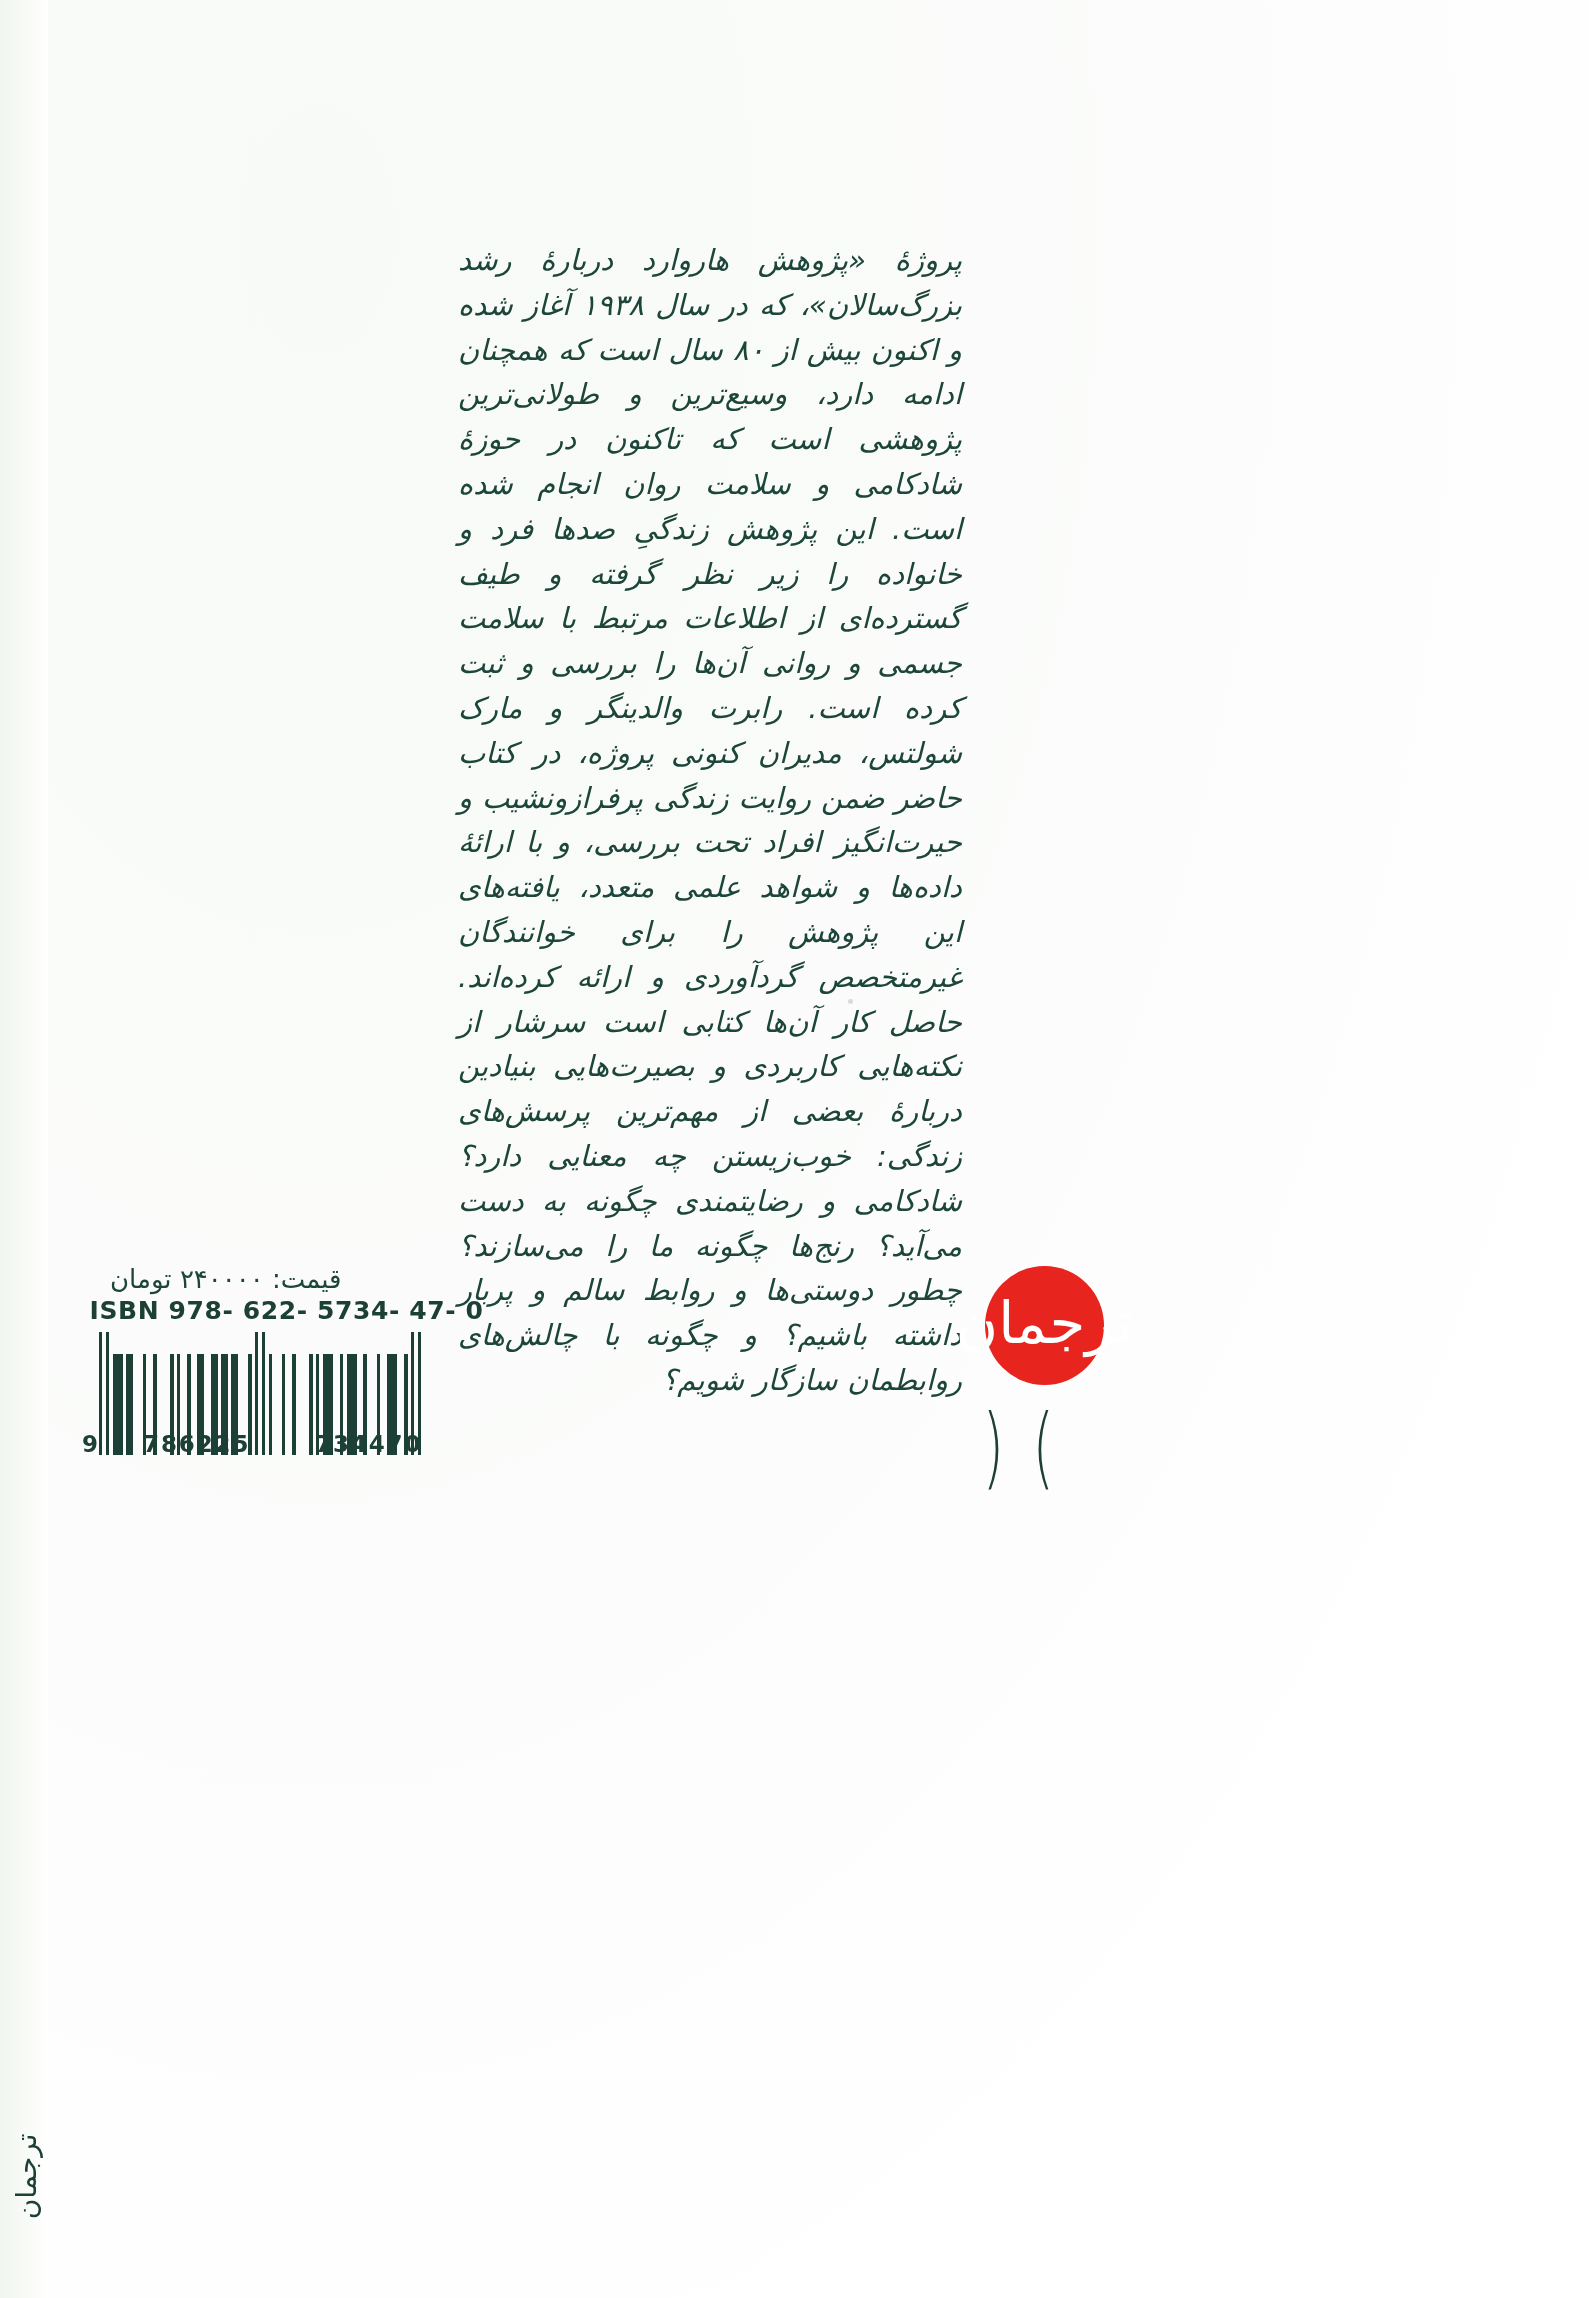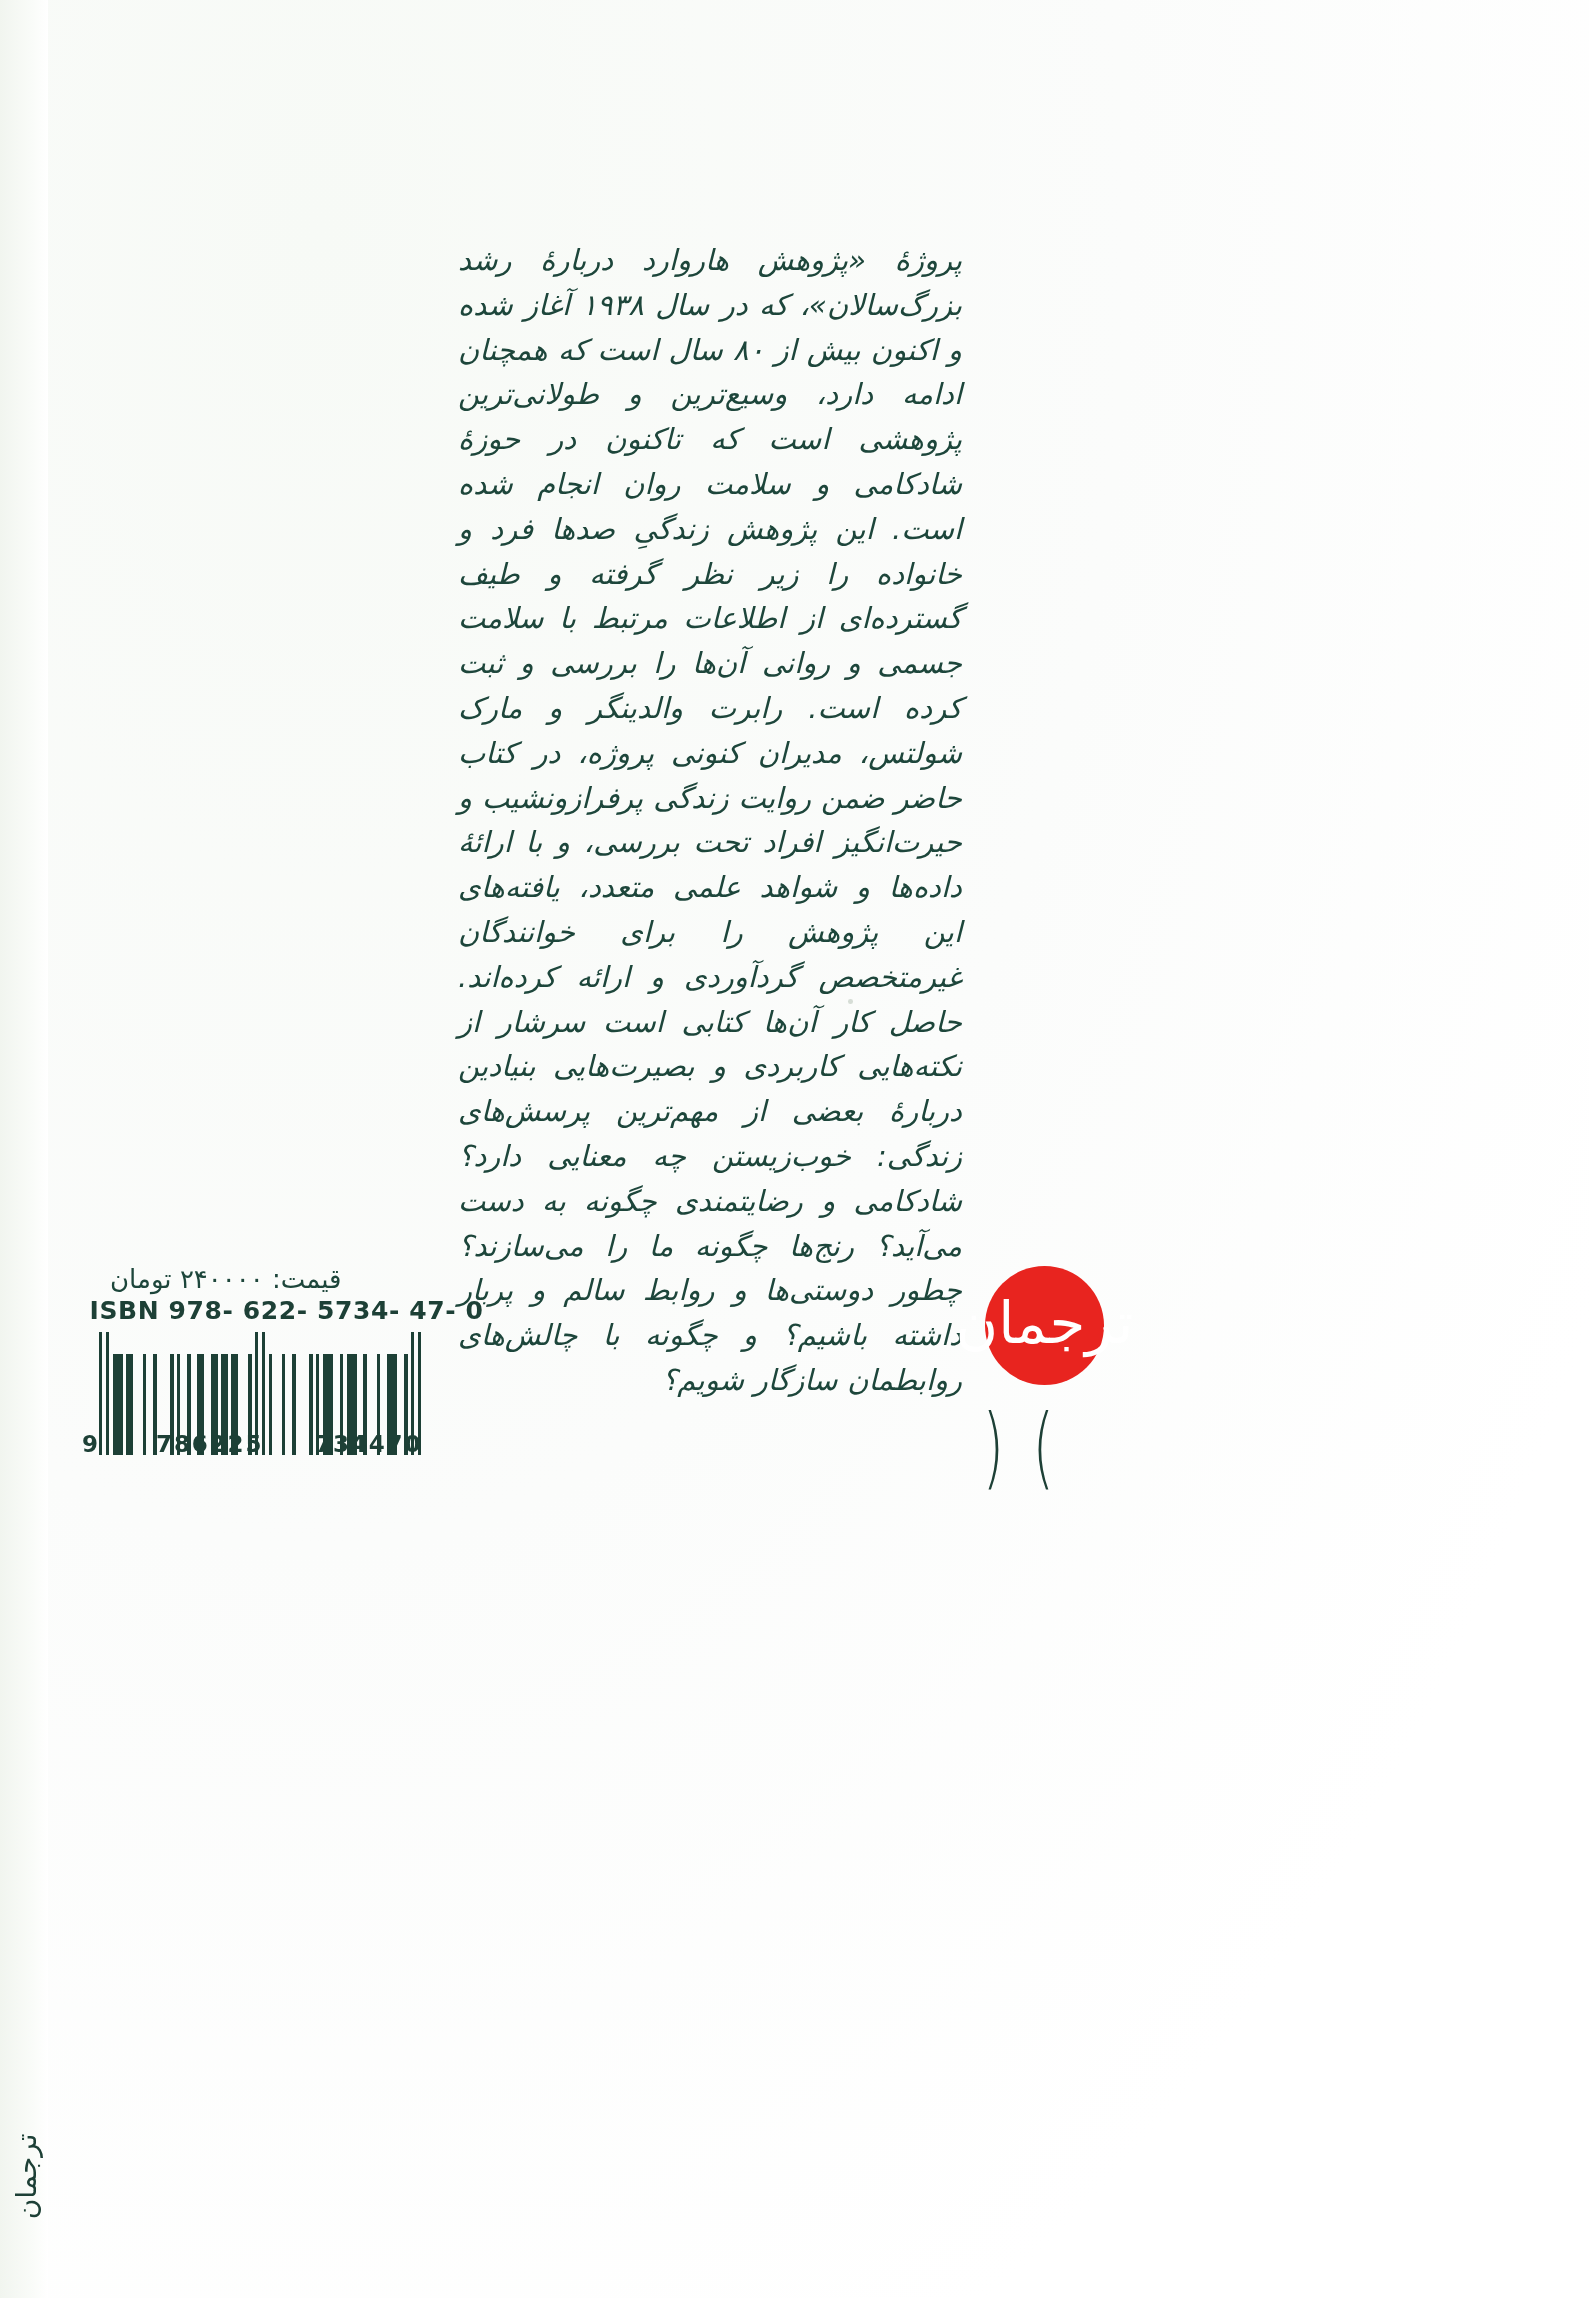--- a/index.html
+++ b/index.html
@@ -126,21 +126,21 @@
     position: absolute;
     left: 0;
     bottom: -1.9px;
     width: 401px;
     direction: ltr;
     color: #1d4036;
     font-size: 23px;
     letter-spacing: 1.9px;
   }
   .bd-left  { position: absolute; left: 0px;   bottom: 0; }
-  .bd-mid   { position: absolute; left: 74px;  bottom: 0; text-align: right; }
+  .bd-mid   { position: absolute; left: 61px;  bottom: 0; text-align: right; }
   .bd-right { position: absolute; left: 233px; bottom: 0; }
 
   
   .publisher {
     position: absolute;
     right: 485px;
     bottom: 914px;
   }
   .logo-circle {
     position: relative;

